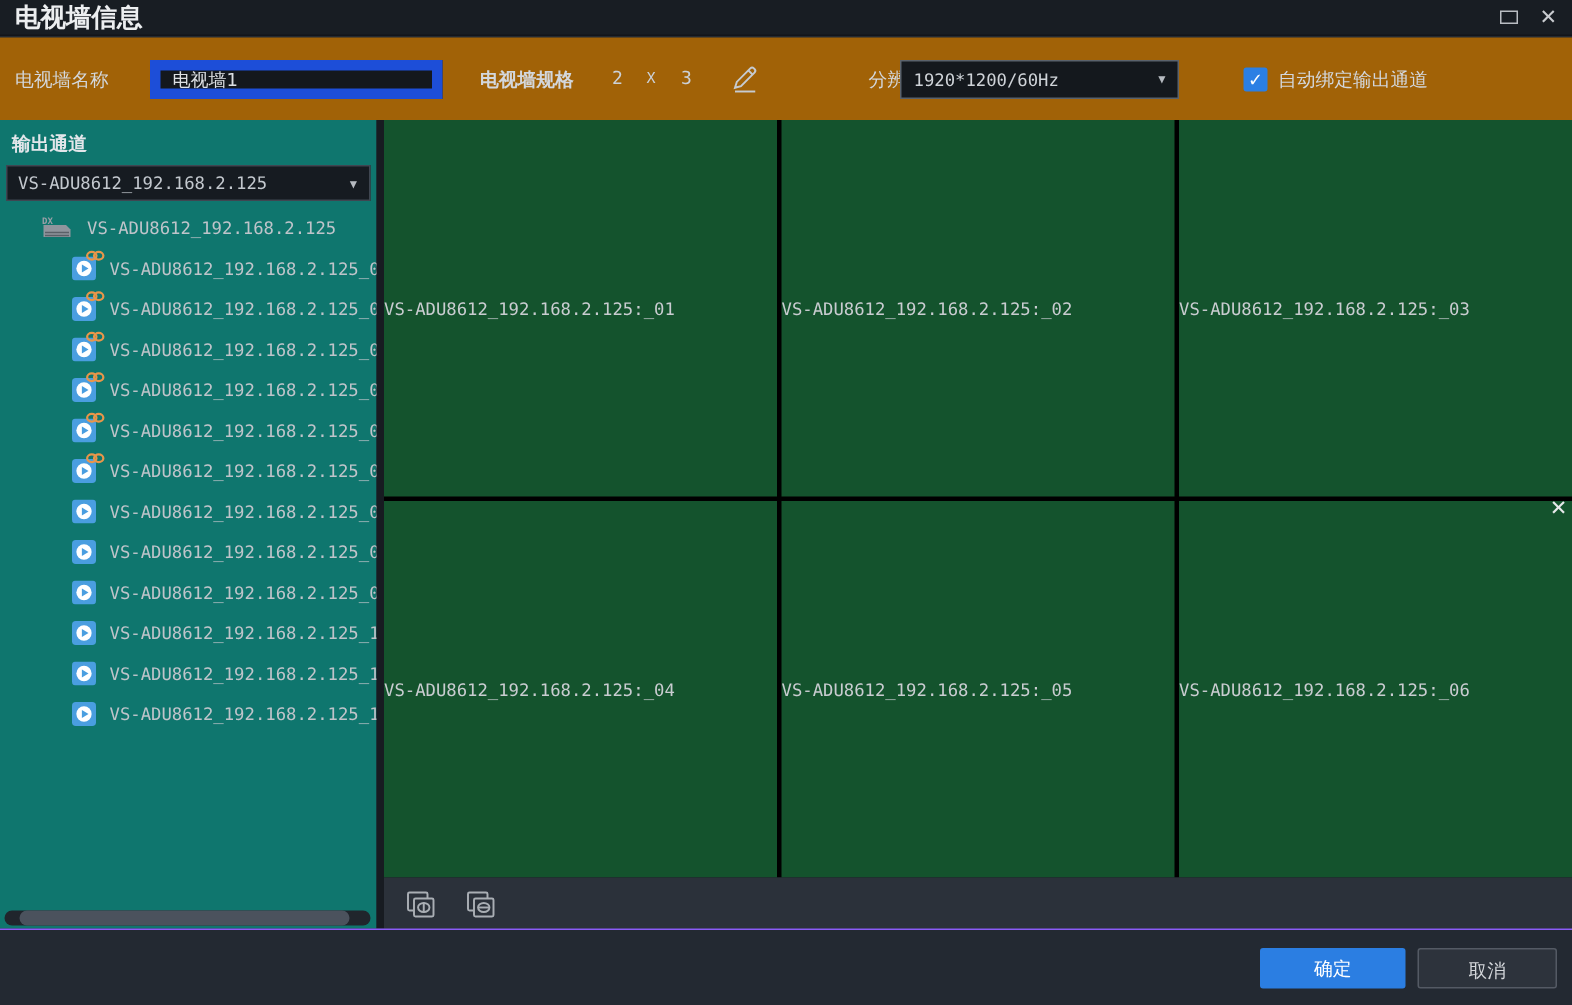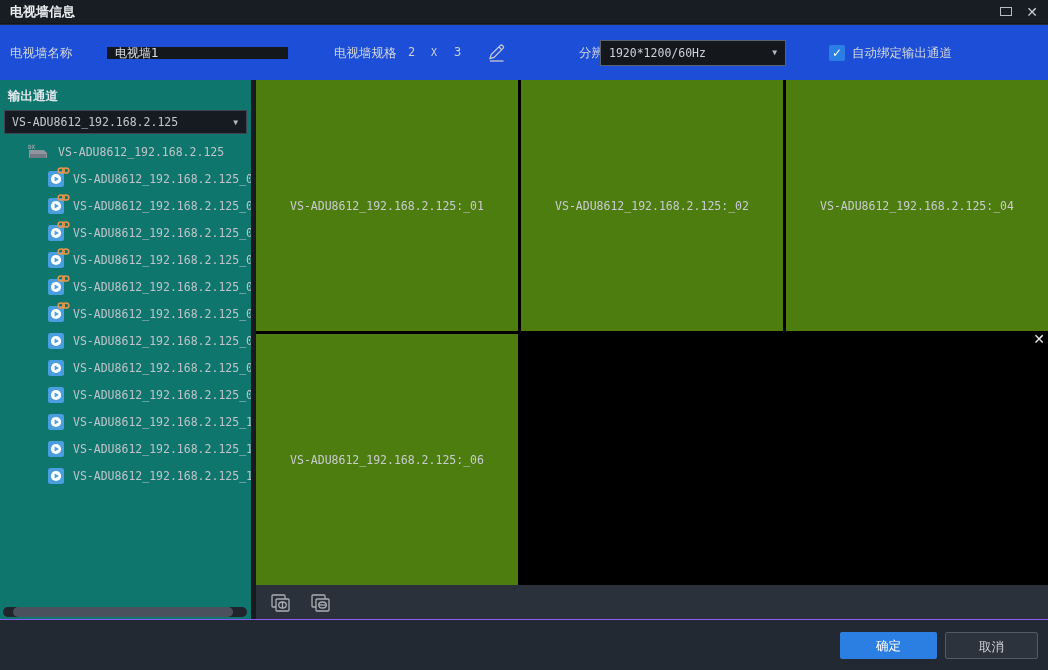--- a/index.html
+++ b/index.html
@@ -3,31 +3,31 @@
 <meta charset="utf-8">
 <style>
   * { margin:0; padding:0; box-sizing:border-box; }
   html,body { width:1048px; height:670px; overflow:hidden; background:#242a32;
     font-family:"DejaVu Sans", sans-serif; }
   .window { position:absolute; left:0; top:0; width:1048px; height:670px; background:#242a32; }
 
   
   .titlebar { position:absolute; left:0; top:0; width:1048px; height:24px;
     background:#181d23; border-bottom:1px solid #12151a; }
-  .title-text { position:absolute; left:10px; top:0; line-height:24px; font-size:13px;
+  .title-text { position:absolute; left:10px; top:0; line-height:24px; font-size:17px;
     font-weight:bold; color:#eceef0; }
   .win-restore { position:absolute; right:36px; top:7px; width:12px; height:9px;
     border:1px solid #b9bdc2; cursor:pointer; }
   .win-close { position:absolute; right:10px; top:0; line-height:24px; font-size:14px;
     color:#c9ccd0; cursor:pointer; }
 
   
-  .form-row { position:absolute; left:0; top:25px; width:1048px; height:55px; background:#1d4ed8; }
+  .form-row { position:absolute; left:0; top:25px; width:1048px; height:55px; background:#a16207; }
   .flabel { position:absolute; top:0; height:55px; line-height:55px; font-size:12.5px; color:#d3d7dc; }
-  .lab-name { left:10px; } .lab-spec { left:334px; } .lab-res { left:543px;margin-left:36px; }
+  .lab-name { left:10px; } .lab-spec { left:320px;font-weight:bold; } .lab-res { left:543px;margin-left:36px; }
   .txt-input { position:absolute; left:100px; top:15px; width:195px; height:26px;
     background:#14181d; border:7px solid #1d4ed8; color:#dde0e4; font-size:12px;
     padding:0 8px; font-family:"DejaVu Sans","DejaVu Sans Mono",sans-serif; outline:none; }
   .spec-num { position:absolute; top:0; height:55px; line-height:55px; font-size:12px;
     color:#ccd1d7; font-family:"DejaVu Sans Mono",monospace; }
   .spec-cols { left:408px; } .spec-x { left:431px; font-size:10px; } .spec-rows { left:454px; }
   .edit-btn { position:absolute; left:486px; top:17px; width:22px; height:22px; cursor:pointer; }
   .select-box { position:absolute; left:600px; top:15px; width:186px; height:26px;
     background:#14181d; border:1px solid #5a626c; color:#cfd3d8; font-size:11.5px;
     font-family:"DejaVu Sans Mono",monospace; line-height:24px; padding:0 8px; cursor:pointer; }
@@ -54,21 +54,21 @@
   .link-badge { position:absolute; top:-5px; right:-6px; width:13px; height:9px; }
   .root-icon { width:22px; height:17px; flex:0 0 22px; }
   .hscroll-track { position:absolute; left:3px; top:527px; width:244px; height:10px;
     background:#20252c; border-radius:5px; cursor:pointer; }
   .hscroll-thumb { position:absolute; left:10px; top:0; width:220px; height:10px;
     background:#4b525d; border-radius:5px; }
 
   
   .grid-area { position:absolute; left:256px; top:80px; width:792px; height:505px; background:#000;
     display:grid; grid-template-columns:1fr 1fr 1fr; grid-template-rows:1fr 1fr; gap:3px; }
-  .cell { background:#4d7c0f; display:flex; align-items:center; justify-content:center; cursor:pointer; }
+  .cell { background:#14532d; display:flex; align-items:center; cursor:pointer; }
   .cell-label { font-size:11.5px; color:#c9ccd0; font-family:"DejaVu Sans Mono",monospace; }
   .remove-x { position:absolute; left:1030px; top:330px; width:18px; height:18px; line-height:18px;
     text-align:center; color:#e8eaec; font-size:14px; cursor:pointer; }
 
   
   .grid-toolbar { position:absolute; left:256px; top:585px; width:792px; height:37px; background:#2b313a;
     display:flex; align-items:center; padding-left:12px; gap:14px; }
   .tool-btn { width:26px; height:24px; cursor:pointer; }
 
   
@@ -301,21 +301,27 @@
   <div class="side-divider"></div>
 
   <div class="grid-area">
     <div class="cell">
         <span class="cell-label">VS-ADU8612_192.168.2.125:_01</span>
       </div>
     <div class="cell">
         <span class="cell-label">VS-ADU8612_192.168.2.125:_02</span>
       </div>
     <div class="cell">
+        <span class="cell-label">VS-ADU8612_192.168.2.125:_03</span>
+      </div>
+    <div class="cell">
         <span class="cell-label">VS-ADU8612_192.168.2.125:_04</span>
+      </div>
+    <div class="cell">
+        <span class="cell-label">VS-ADU8612_192.168.2.125:_05</span>
       </div>
     <div class="cell">
         <span class="cell-label">VS-ADU8612_192.168.2.125:_06</span>
       </div>
   </div>
   <span class="remove-x">✕</span>
 
   <div class="grid-toolbar">
     <span class="tool-btn">
       <svg width="26" height="24" viewBox="0 0 26 24">

